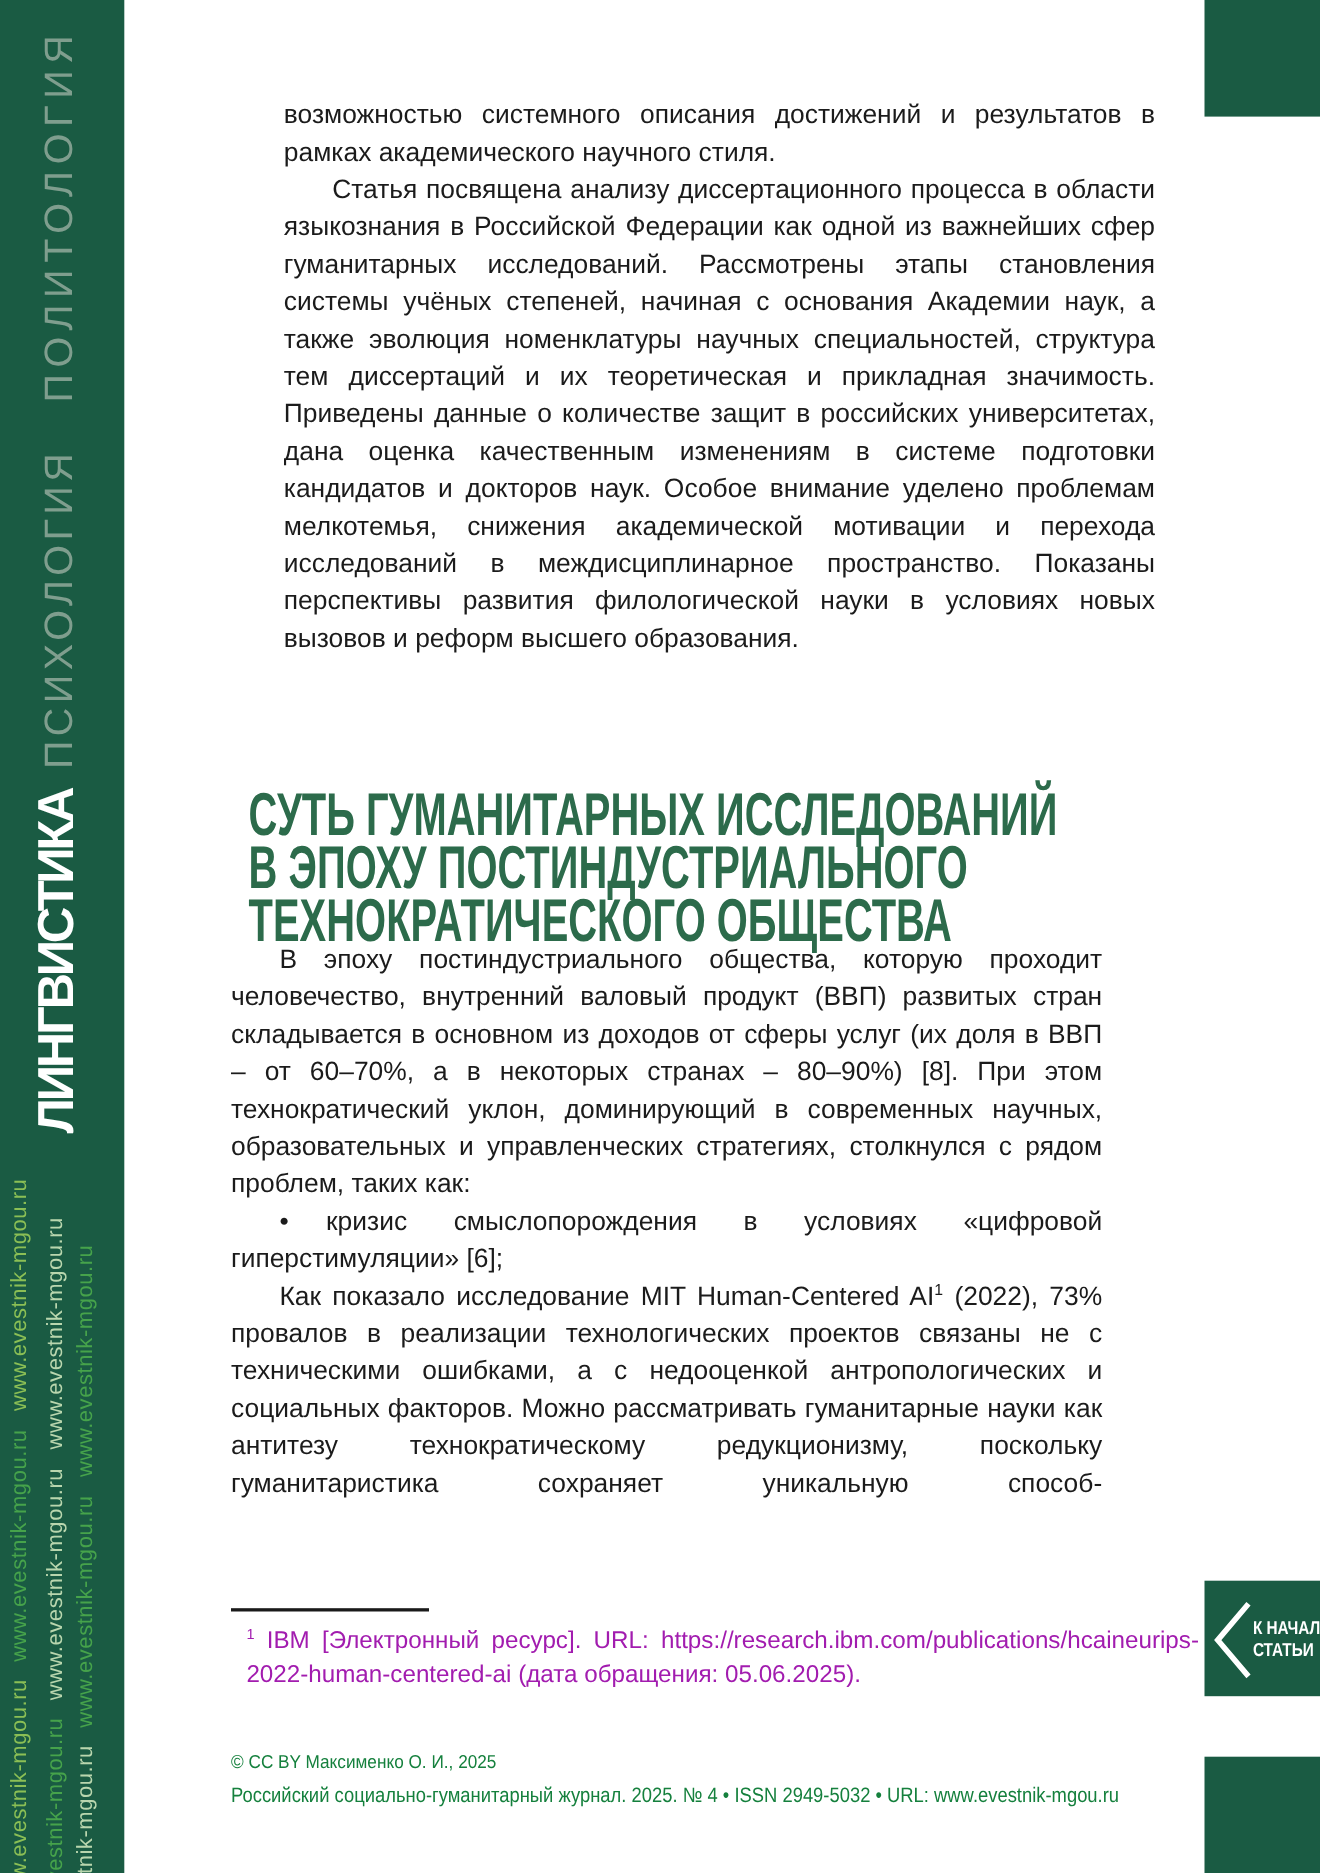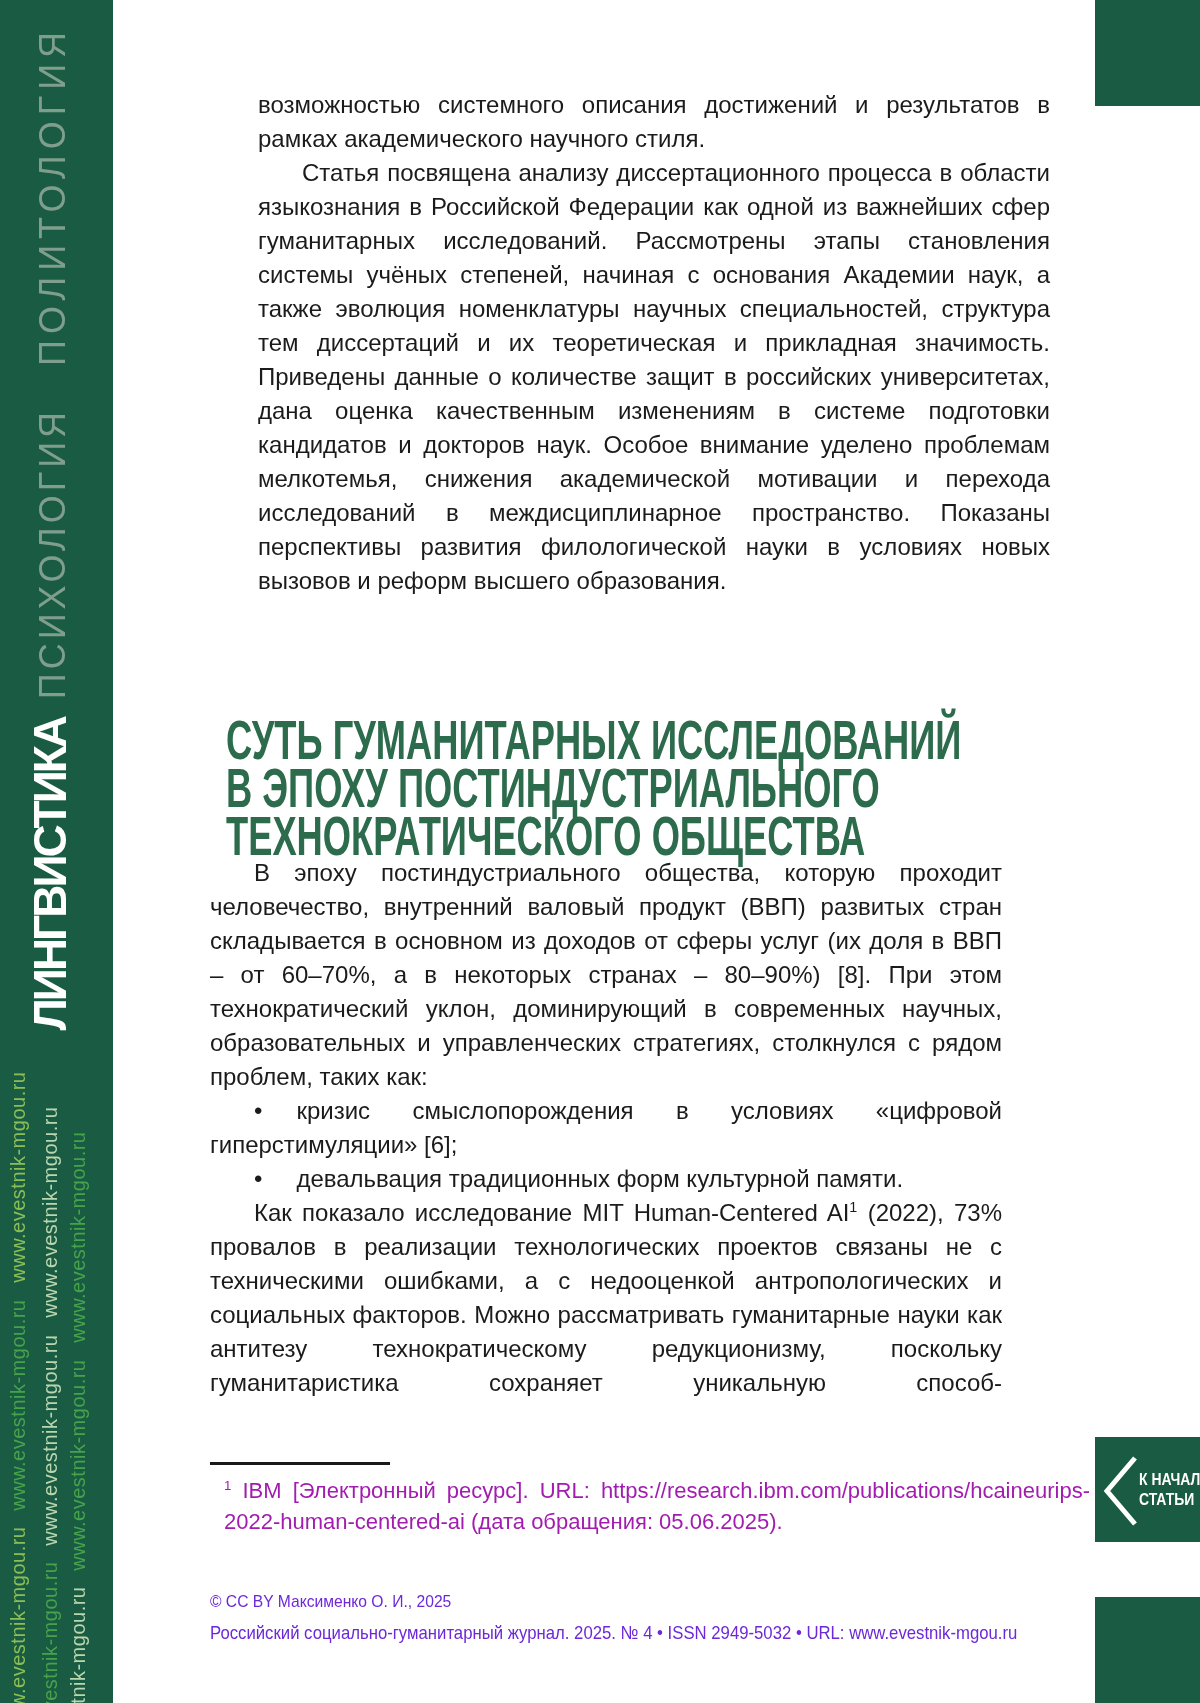--- a/index.html
+++ b/index.html
@@ -48,21 +48,21 @@
   .bullet-dot{display:inline-block;text-indent:0;margin-right:34px;}
   .justify-last{text-align-last:justify;}
   sup{font-size:60%;line-height:0;}
 
   
   .footnote{position:absolute;left:210px;top:1462px;width:880px;font-size:22px;line-height:31px;color:#a21caf;}
   .footnote-rule{width:180px;border-top:3px solid #1a1a1a;margin-bottom:10px;}
   .footnote p{margin:0;text-align:justify;padding-left:14px;}
 
   
-  .footer{position:absolute;left:210px;top:1592px;color:#6d28d9;}
+  .footer{position:absolute;left:210px;top:1592px;color:#15803d;}
   .footer .copy{font-size:17px;margin:0 0 10px 0;transform:scaleX(0.92);transform-origin:left center;white-space:nowrap;}
   .footer .journal{font-size:19px;margin:0;transform:scaleX(0.88);transform-origin:left center;white-space:nowrap;}
 </style>
 </head>
 <body>
 
 <div class="page">
 
   <aside class="sidebar">
     <span class="v-word muted w-pol">ПОЛИТОЛОГИЯ</span>
@@ -107,21 +107,20 @@
   <h2 class="heading">
     <div>СУТЬ ГУМАНИТАРНЫХ ИССЛЕДОВАНИЙ</div>
     <div>В ЭПОХУ ПОСТИНДУСТРИАЛЬНОГО</div>
     <div>ТЕХНОКРАТИЧЕСКОГО ОБЩЕСТВА</div>
   </h2>
 
   <div class="flow2">
     <p class="indent">В эпоху постиндустриального общества, которую проходит человечество, внутренний валовый продукт (ВВП) развитых стран складывается в основном из доходов от сферы услуг (их доля в ВВП – от 60–70%, а в некоторых странах – 80–90%) [8]. При этом технократический уклон, доминирующий в современных научных, образовательных и управленческих стратегиях, столкнулся с рядом проблем, таких как:</p>
 
     <p class="bullet-line"><span class="bullet-dot">•</span><span>кризис смыслопорождения в условиях «цифровой гиперстимуляции» [6];</span></p>
-    <p class="bullet-line"><span class="bullet-dot">•</span><span>девальвация традиционных форм культурной памяти.</span></p>
 
     <p class="indent justify-last"><span>Как показало исследование MIT Human-Centered AI</span><sup>1</sup><span> (2022), 73% провалов в реализации технологических проектов связаны не с техническими ошибками, а с недооценкой антропологических и социальных факторов. Можно рассматривать гуманитарные науки как антитезу технократическому редукционизму, поскольку гуманитаристика сохраняет уникальную способ-</span></p>
   </div>
 
   <div class="footnote">
     <div class="footnote-rule"></div>
     <p><sup>1</sup><span> IBM [Электронный ресурс]. URL: https://research.ibm.com/publications/hcaineurips-2022-human-centered-ai (дата обращения: 05.06.2025).</span></p>
   </div>
 
   <div class="footer">

